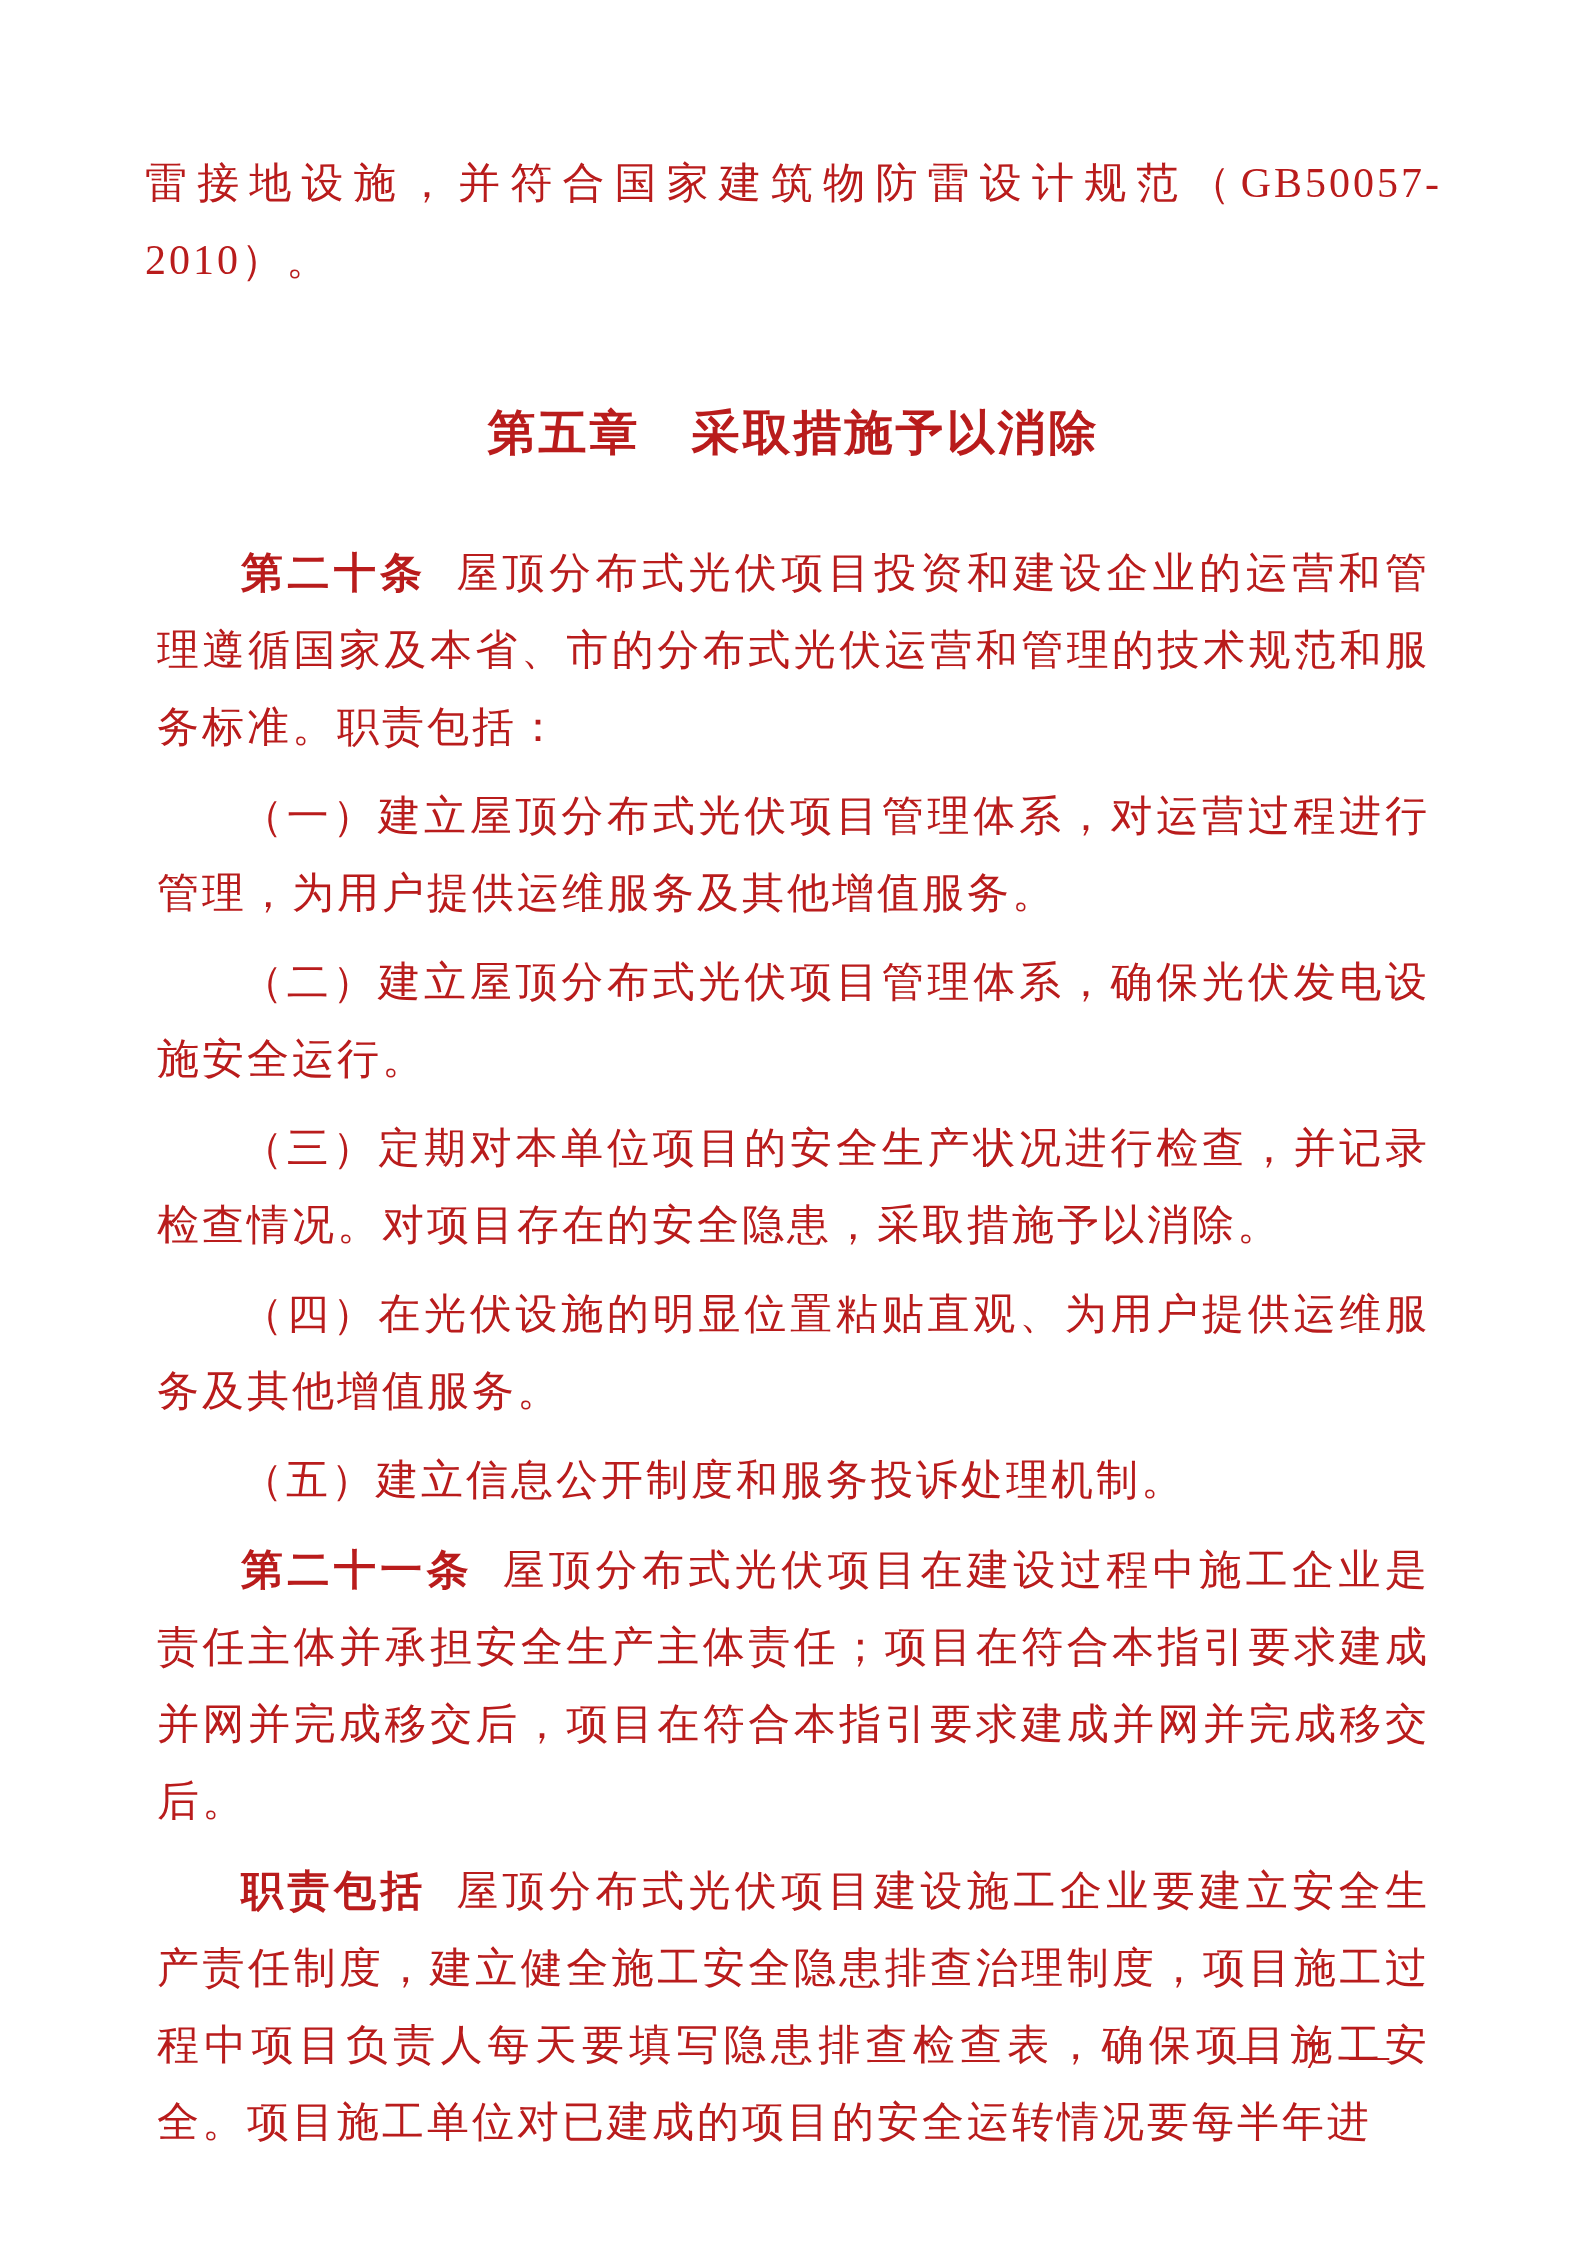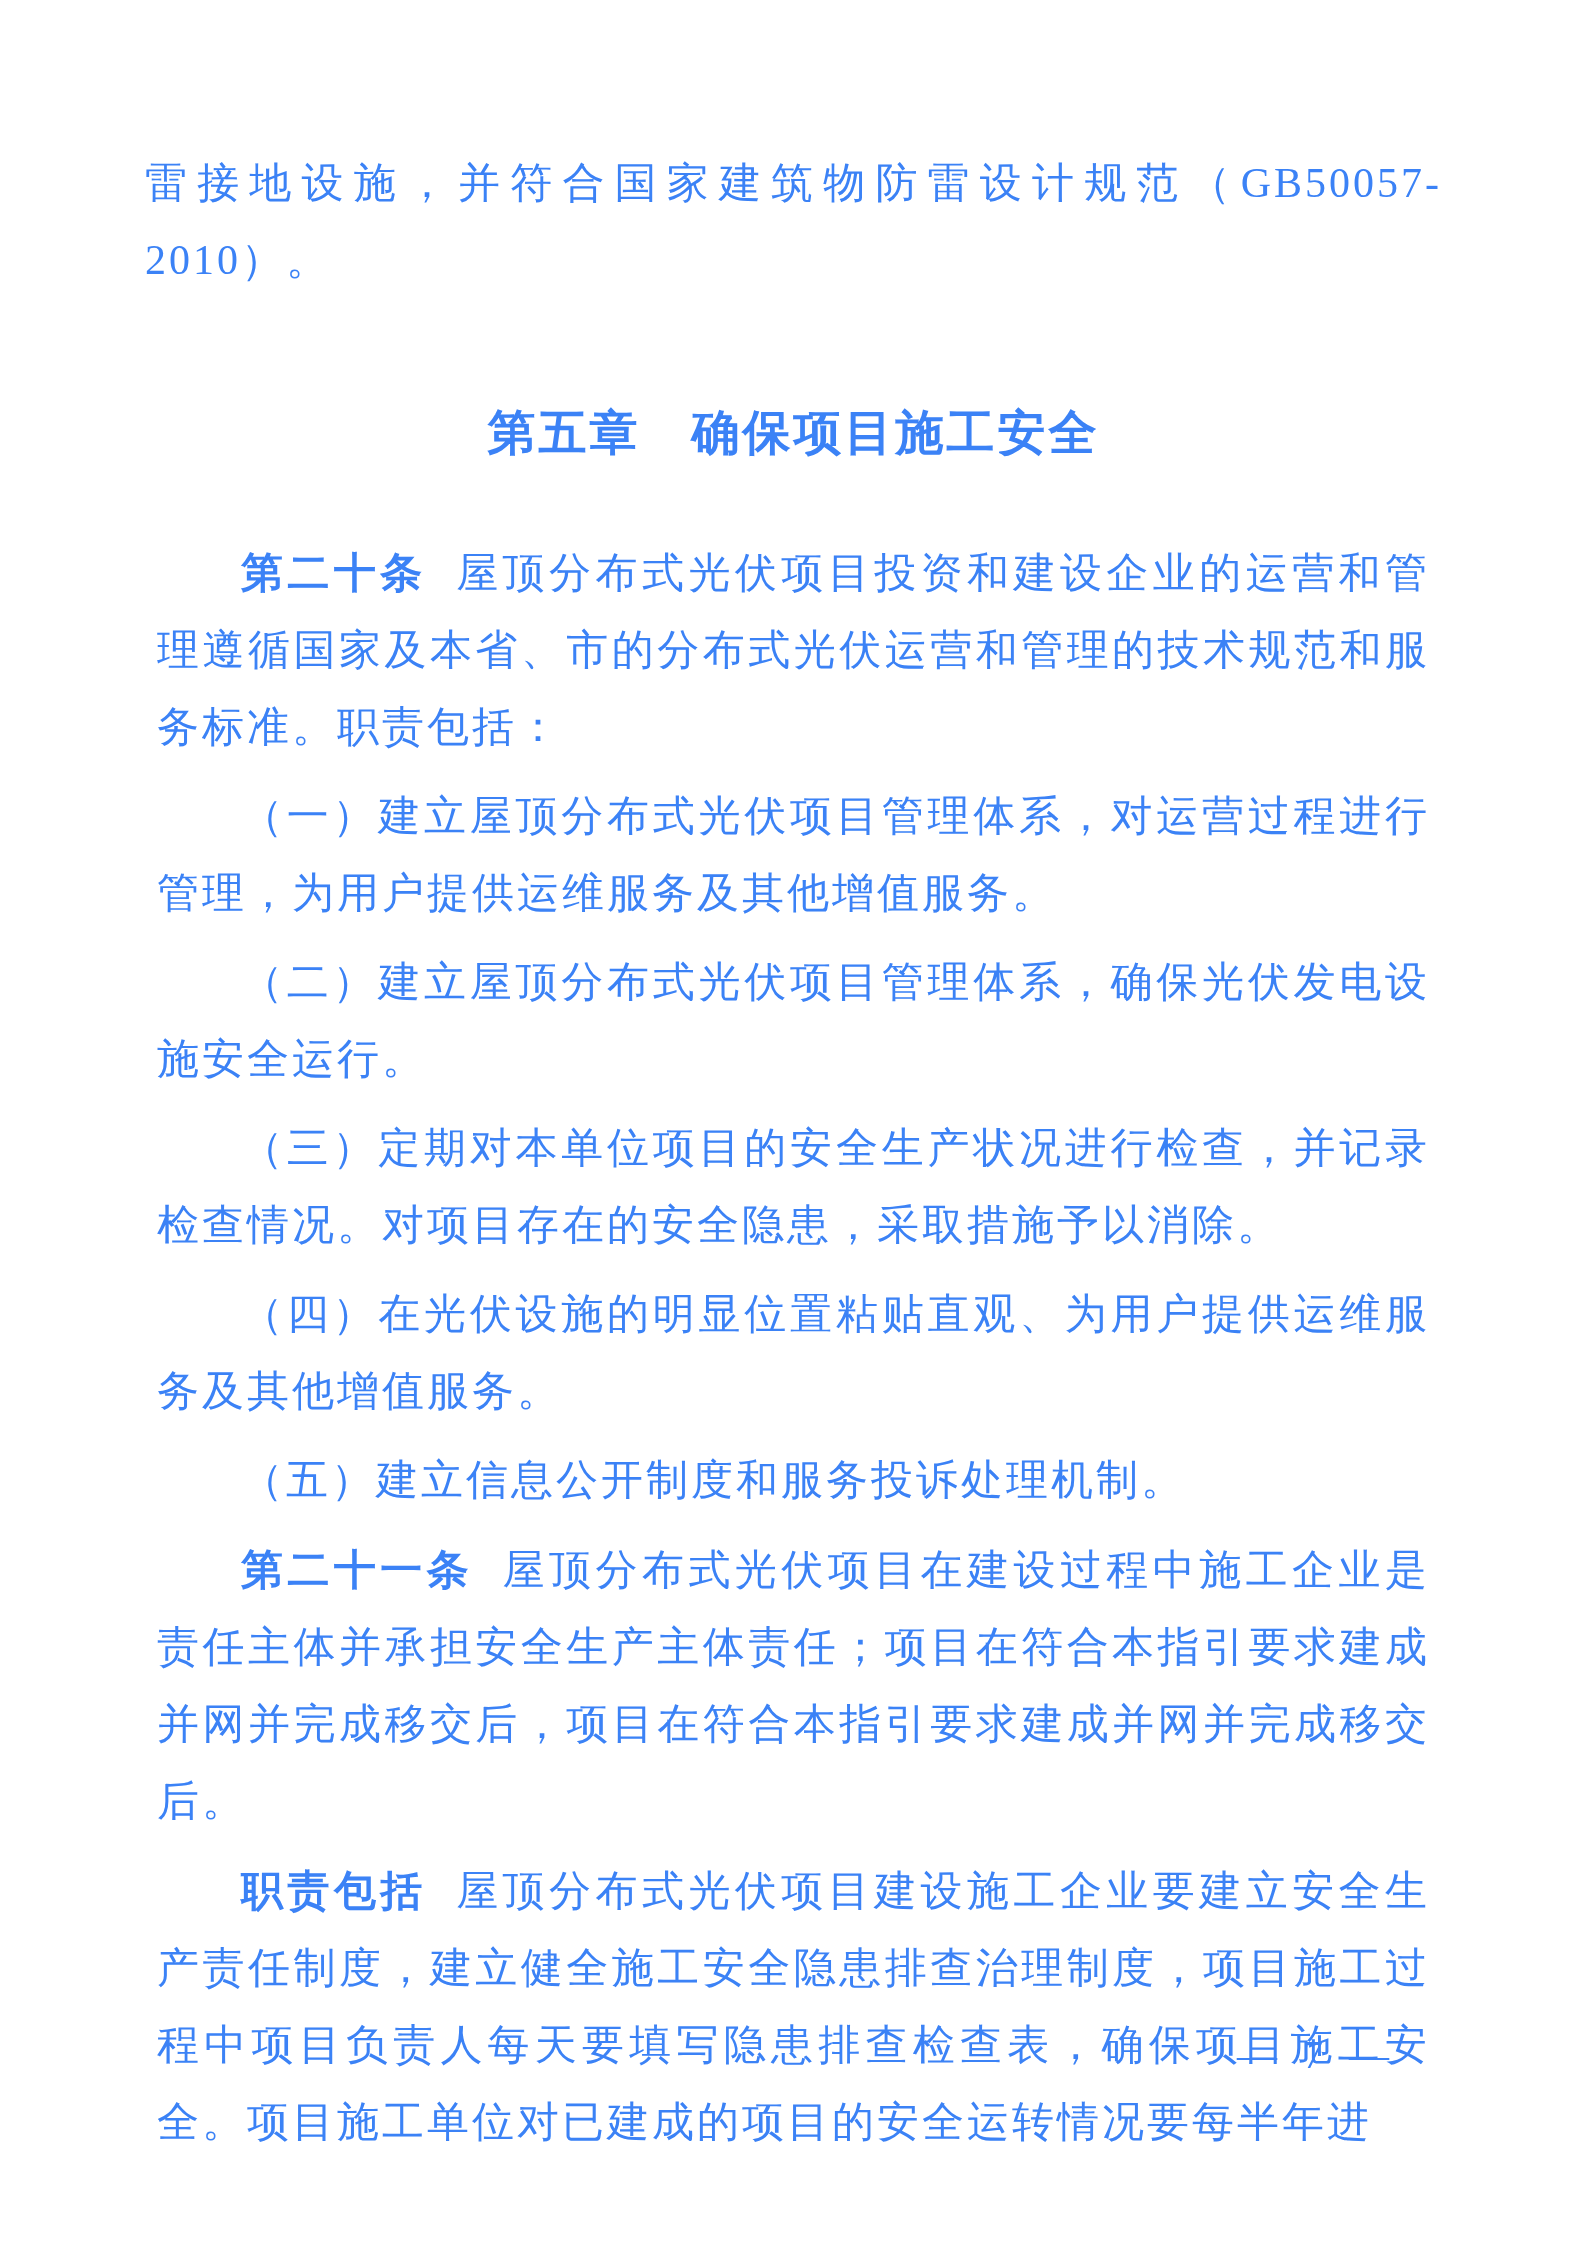--- a/index.html
+++ b/index.html
@@ -6,21 +6,21 @@
     margin: 0;
     padding: 0;
     background: #ffffff;
   }
   .page {
     position: relative;
     width: 1587px;
     height: 2245px;
     margin: 0 auto;
     background: #ffffff;
-    color: #3b82f6;
+    color: #b91c1c;
     box-sizing: border-box;
     padding: 145px 145px 0 145px;
     overflow: hidden;
     font-family: "Liberation Serif", "DejaVu Serif", serif;
     border-radius: 19px;
   }
   .body-text {
     font-size: 42px;
     line-height: 77px;
     letter-spacing: 3px;
@@ -61,21 +61,21 @@
     font-family: "Liberation Serif", "DejaVu Serif", serif;
   }
 </style>
 </head>
 <body>
 
 <div class="page">
 
   <p class="body-text continuation">雷接地设施，并符合国家建筑物防雷设计规范（GB50057-2010）。</p>
 
-  <h2 class="chapter-heading">第五章　确保项目施工安全</h2>
+  <h2 class="chapter-heading">第五章　采取措施予以消除</h2>
 
   <div class="body-text paragraphs">
   <p class="para"><b class="article-lead">第二十条</b><span>屋顶分布式光伏项目投资和建设企业的运营和管理遵循国家及本省、市的分布式光伏运营和管理的技术规范和服务标准。职责包括：</span></p>
 
   <p class="para"><span>（一）建立屋顶分布式光伏项目管理体系，对运营过程进行管理，为用户提供运维服务及其他增值服务。</span></p>
 
   <p class="para"><span>（二）建立屋顶分布式光伏项目管理体系，确保光伏发电设施安全运行。</span></p>
 
   <p class="para"><span>（三）定期对本单位项目的安全生产状况进行检查，并记录检查情况。对项目存在的安全隐患，采取措施予以消除。</span></p>
 

